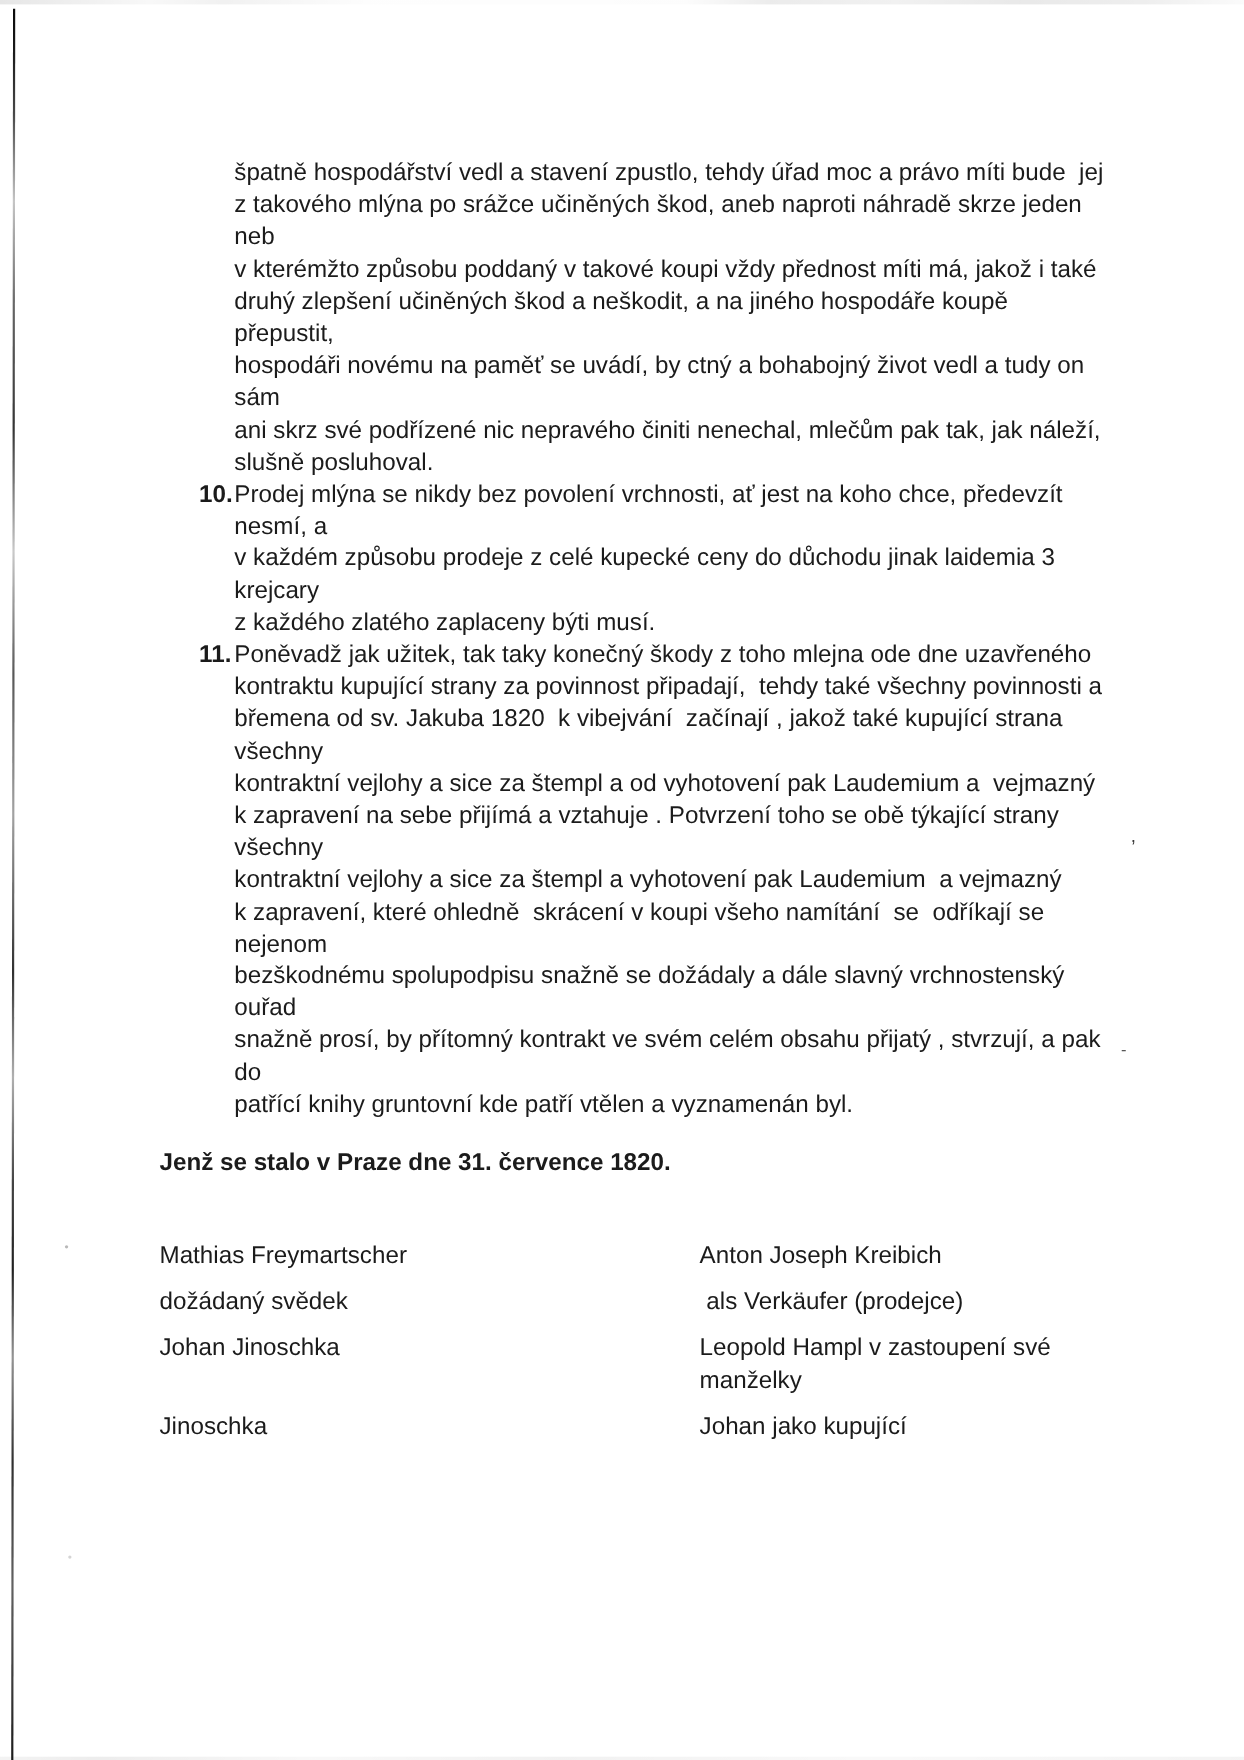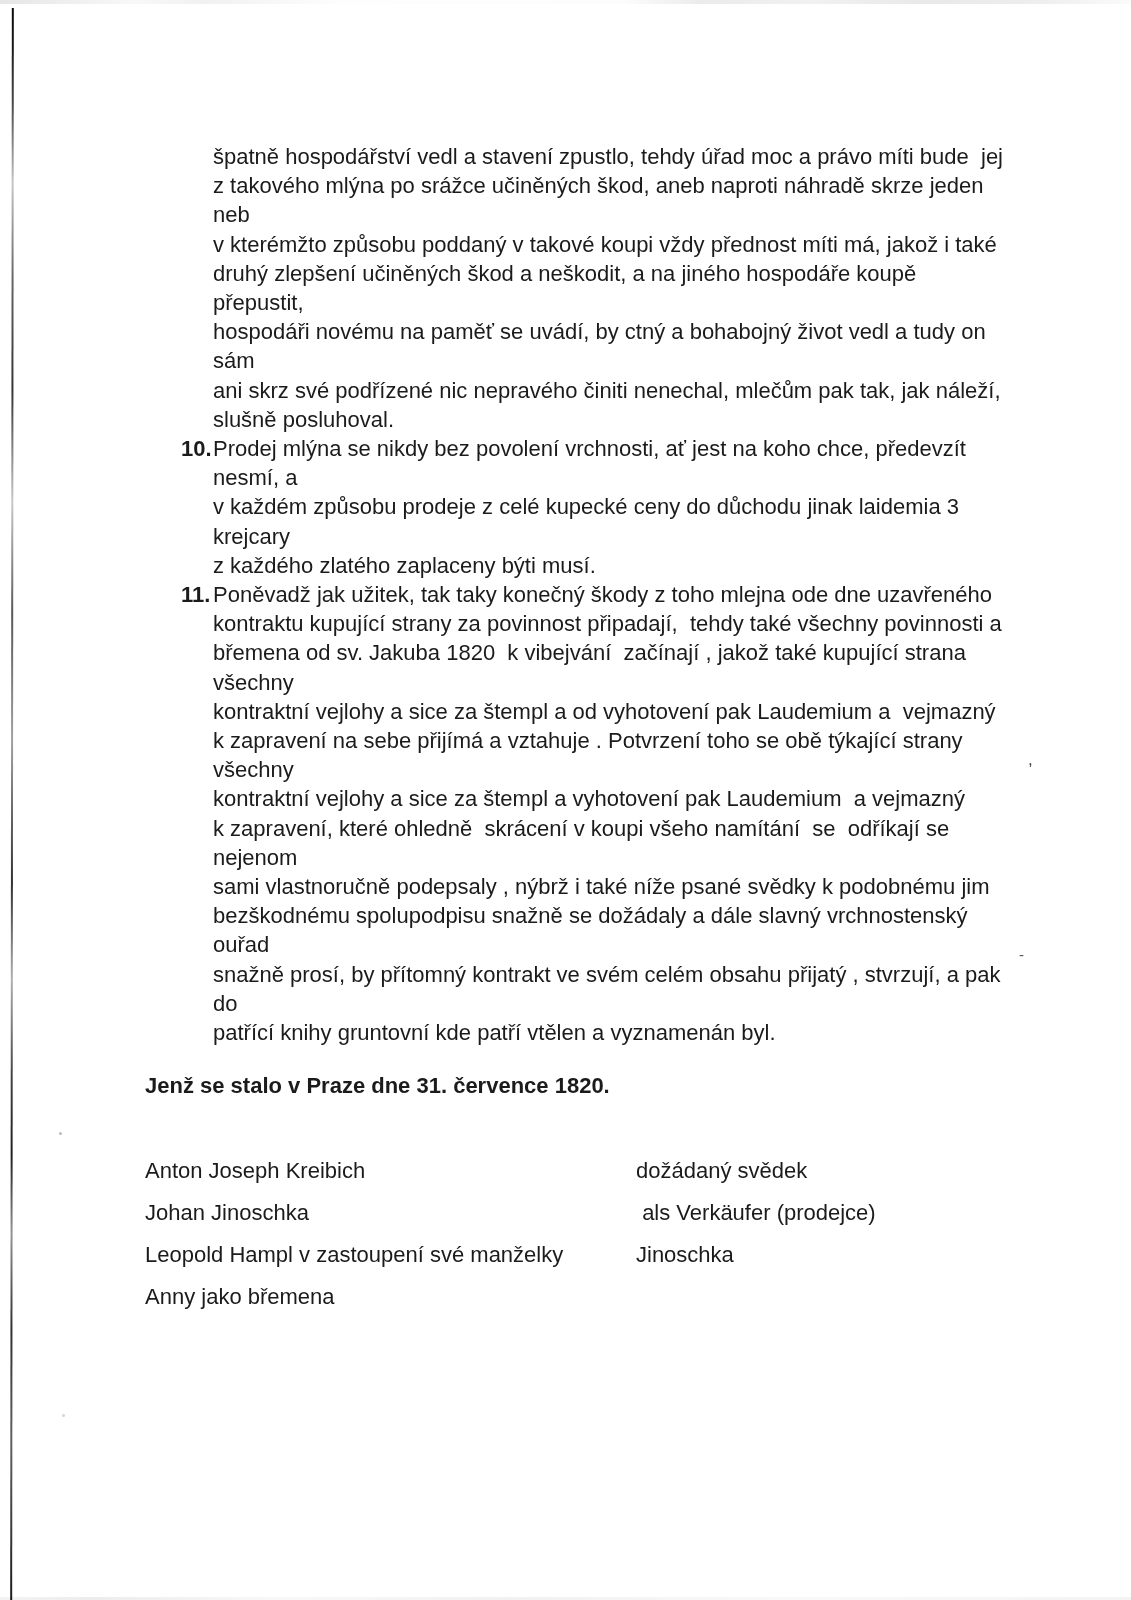--- a/index.html
+++ b/index.html
@@ -130,39 +130,39 @@
       <div class="item">
         <span class="num">11.</span>
         <div class="lines">
             <div>Poněvadž jak užitek, tak taky konečný škody z toho mlejna ode dne uzavřeného</div>
             <div>kontraktu kupující strany za povinnost připadají,  tehdy také všechny povinnosti a</div>
             <div>břemena od sv. Jakuba 1820  k vibejvání  začínají , jakož také kupující strana všechny</div>
             <div>kontraktní vejlohy a sice za štempl a od vyhotovení pak Laudemium a  vejmazný</div>
             <div>k zapravení na sebe přijímá a vztahuje . Potvrzení toho se obě týkající strany všechny</div>
             <div>kontraktní vejlohy a sice za štempl a vyhotovení pak Laudemium  a vejmazný</div>
             <div>k zapravení, které ohledně  skrácení v koupi všeho namítání  se  odříkají se nejenom</div>
-            <div>sami vlastnoručně podepsaly , nýbrž i také níže psané svědky k podobnému jim</div>
             <div>bezškodnému spolupodpisu snažně se dožádaly a dále slavný vrchnostenský ouřad</div>
             <div>snažně prosí, by přítomný kontrakt ve svém celém obsahu přijatý , stvrzují, a pak do</div>
             <div>patřící knihy gruntovní kde patří vtělen a vyznamenán byl.</div>
           </div>
       </div>
 
     </div>
 
     <p class="closing">Jenž se stalo v Praze dne 31. července 1820.</p>
 
     <div class="sigs">
+      <div class="sig-cell">Mathias Freymartscher</div>
       <div class="sig-cell">Anton Joseph Kreibich</div>
       <div class="sig-cell">dožádaný svědek</div>
+      <div class="sig-cell"> als Verkäufer (prodejce)</div>
       <div class="sig-cell">Johan Jinoschka</div>
-      <div class="sig-cell"> als Verkäufer (prodejce)</div>
       <div class="sig-cell">Leopold Hampl v zastoupení své manželky</div>
       <div class="sig-cell">Jinoschka</div>
-      <div class="sig-cell">Anny jako břemena</div>
+      <div class="sig-cell">Johan jako kupující</div>
     </div>
 
   </div>
 
   <span class="speck speck-comma">,</span>
   <span class="speck speck-dash">-</span>
   <span class="dot dot-a"></span>
   <span class="dot dot-b"></span>
 
 </div>

